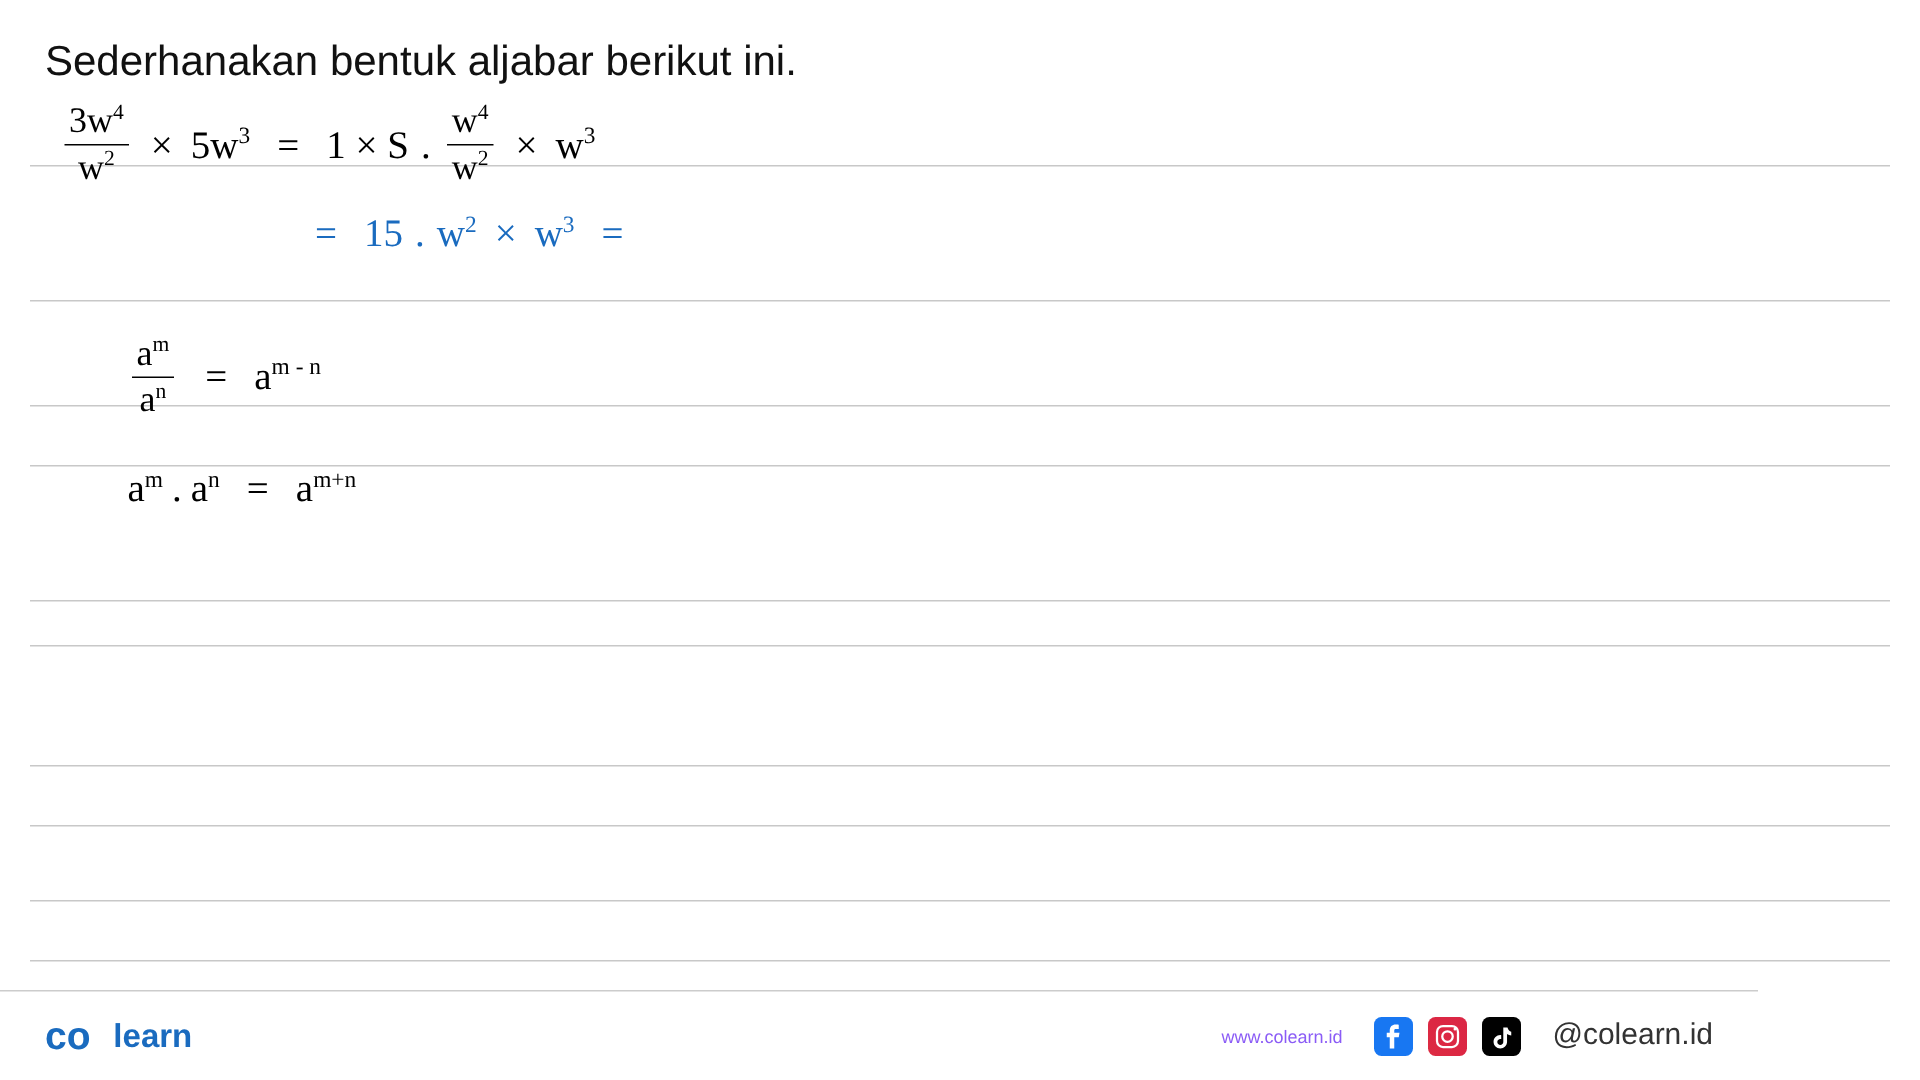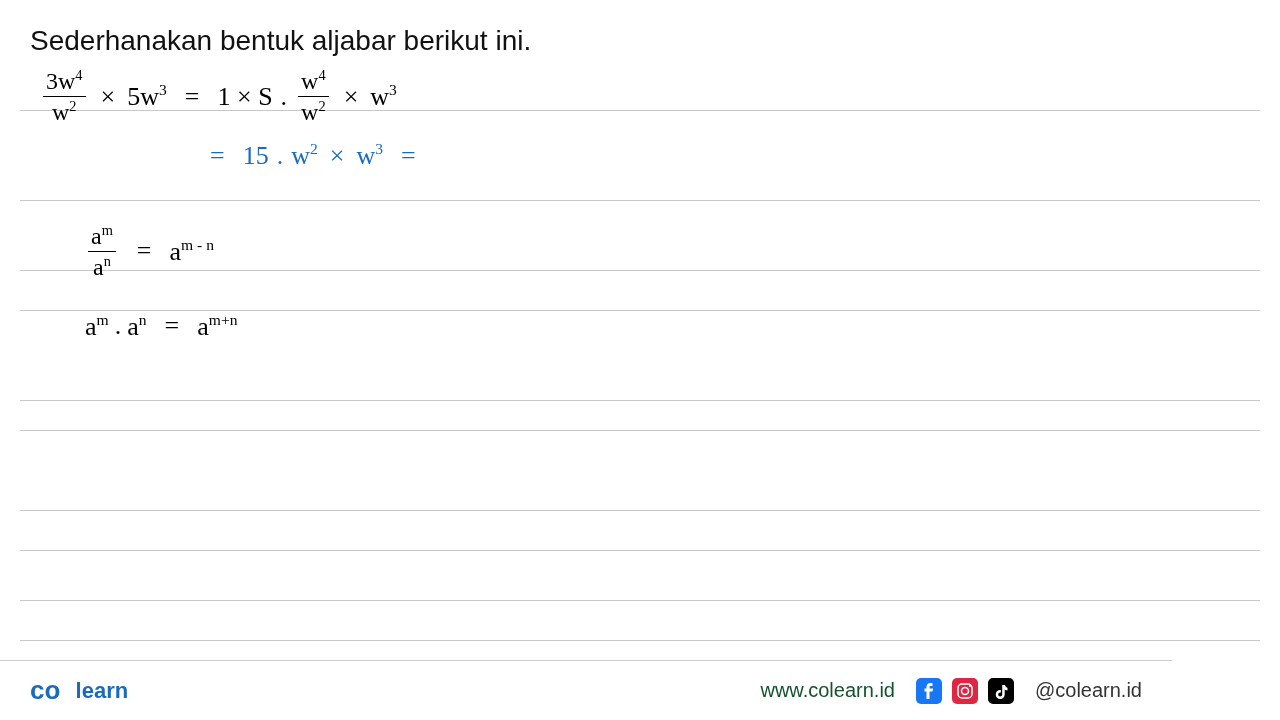--- a/index.html
+++ b/index.html
@@ -92,22 +92,22 @@
     }
 
     .footer-right {
       display: flex;
       align-items: center;
       gap: 20px;
     }
 
     .website-url {
       font-family: Arial, sans-serif;
-      font-size: 20px;
-      color: #14532d;
+      font-size: 12px;
+      color: #8b5cf6;
     }
 
     .social-icons {
       display: flex;
       align-items: center;
       gap: 8px;
     }
 
     .social-icon {
       width: 28px;

